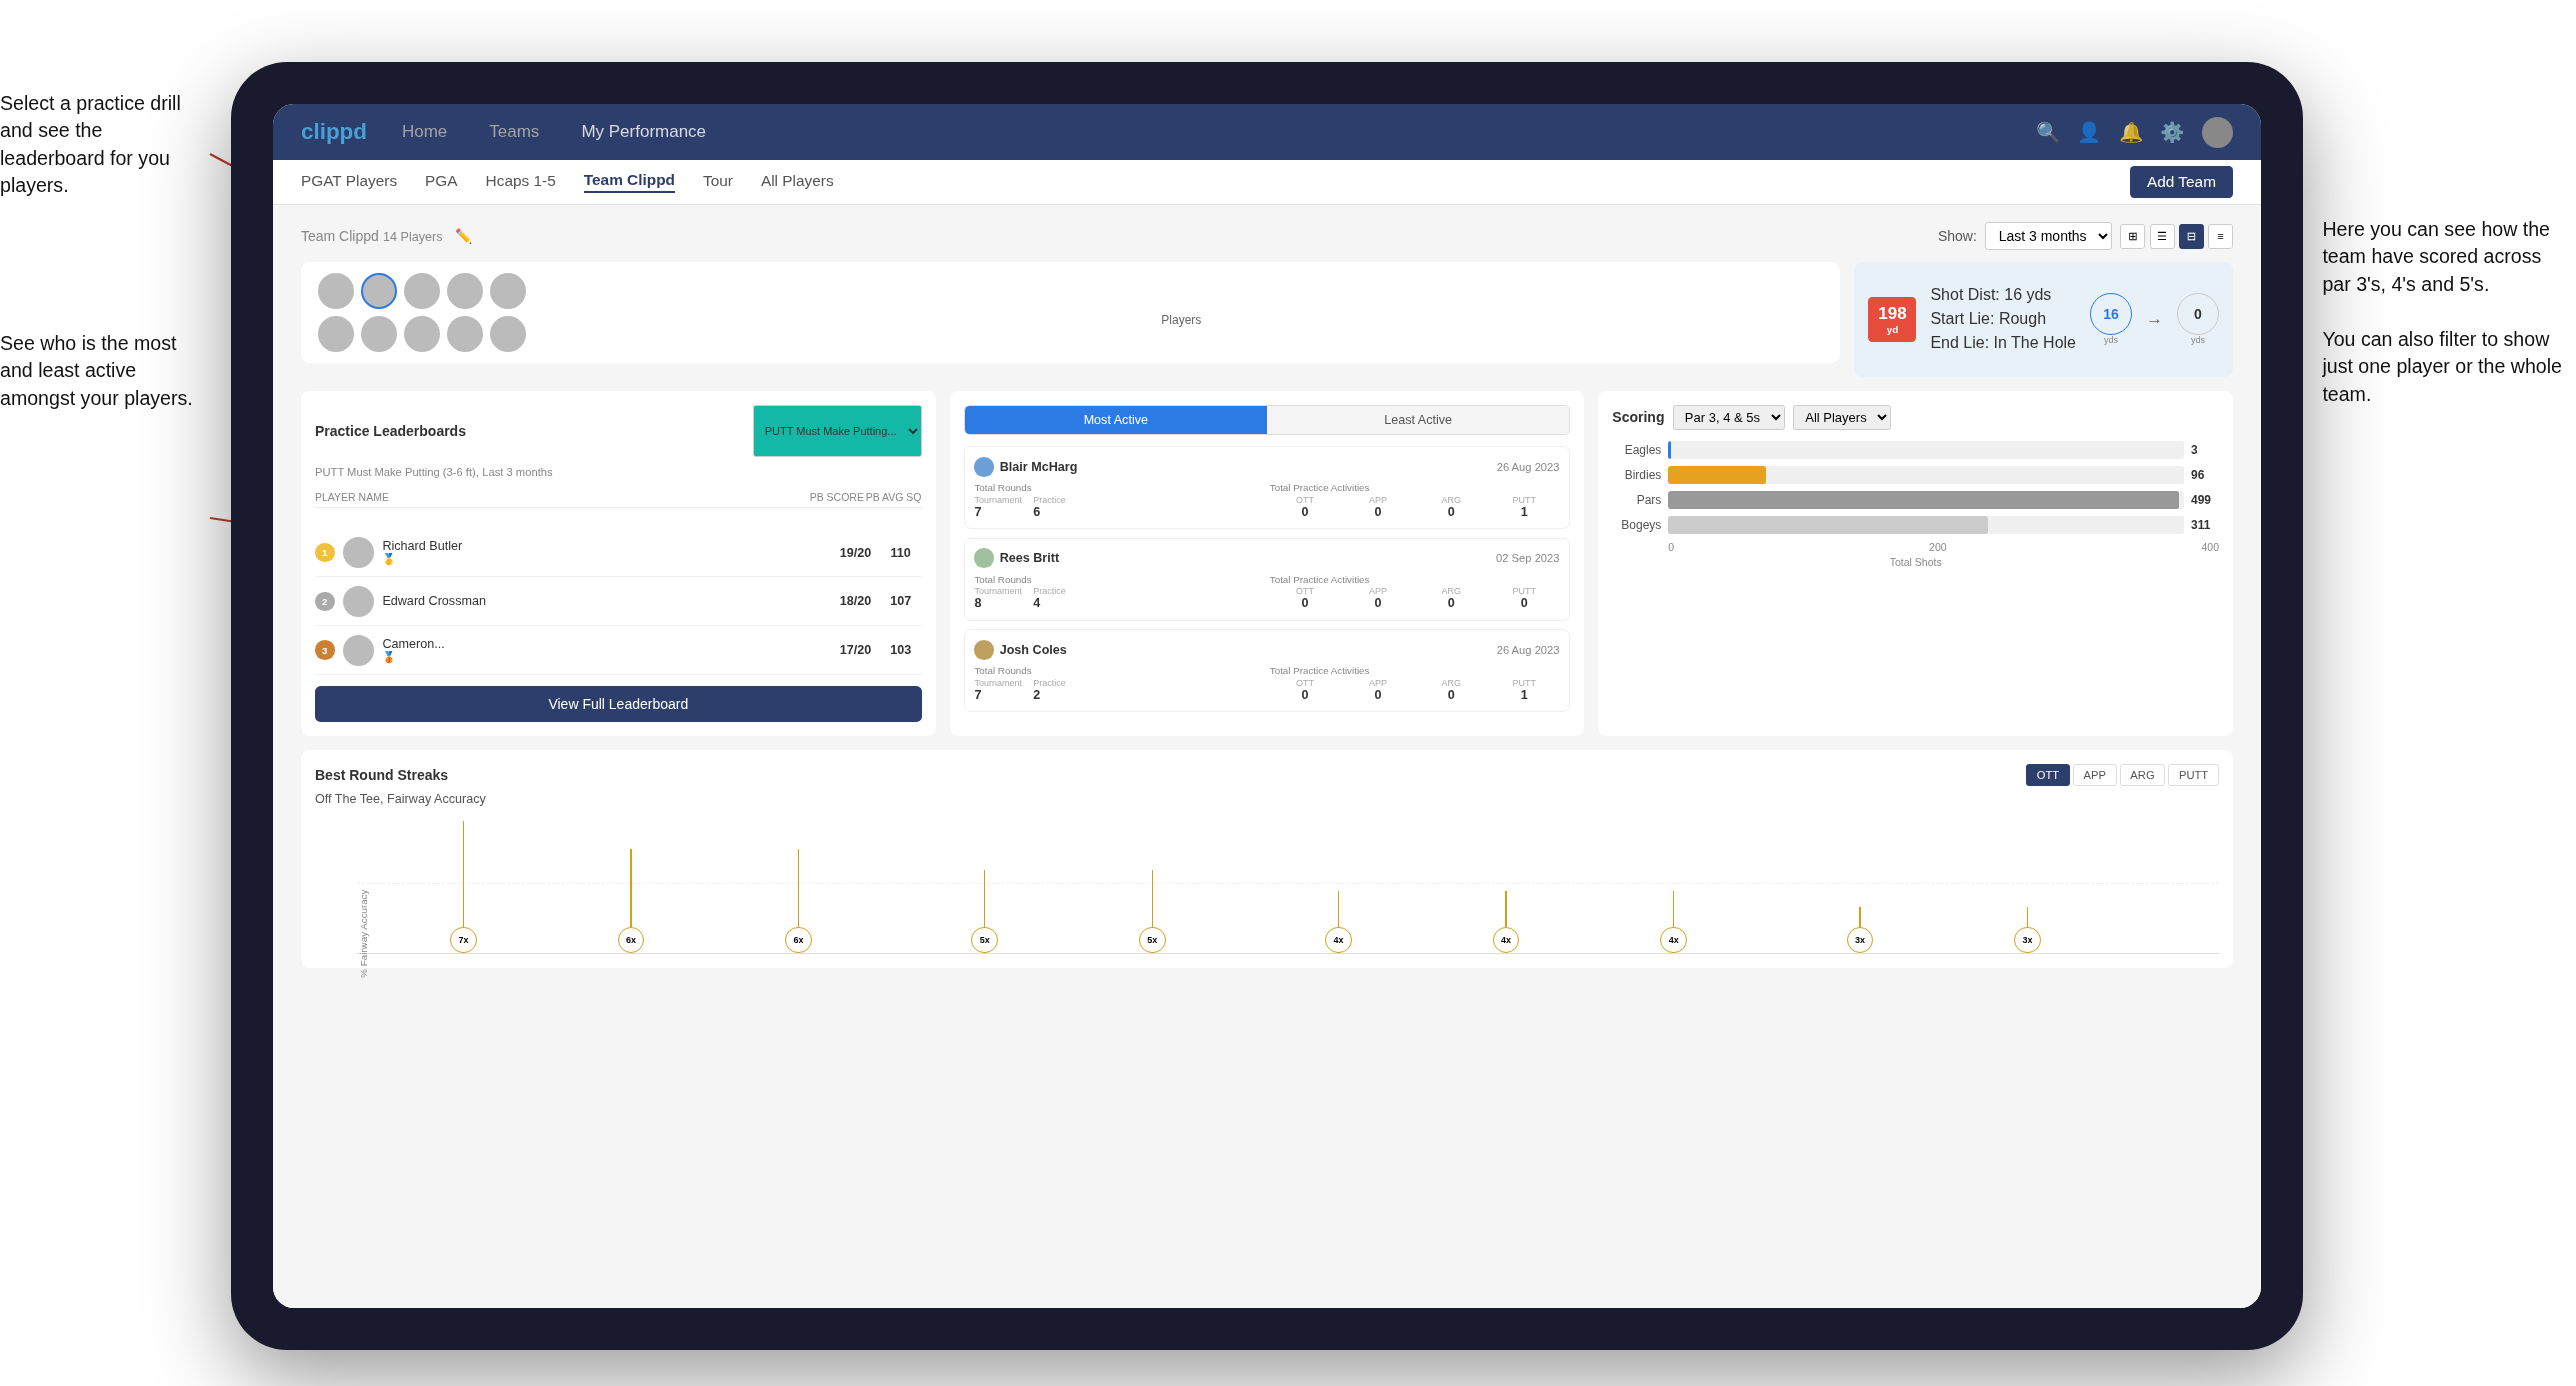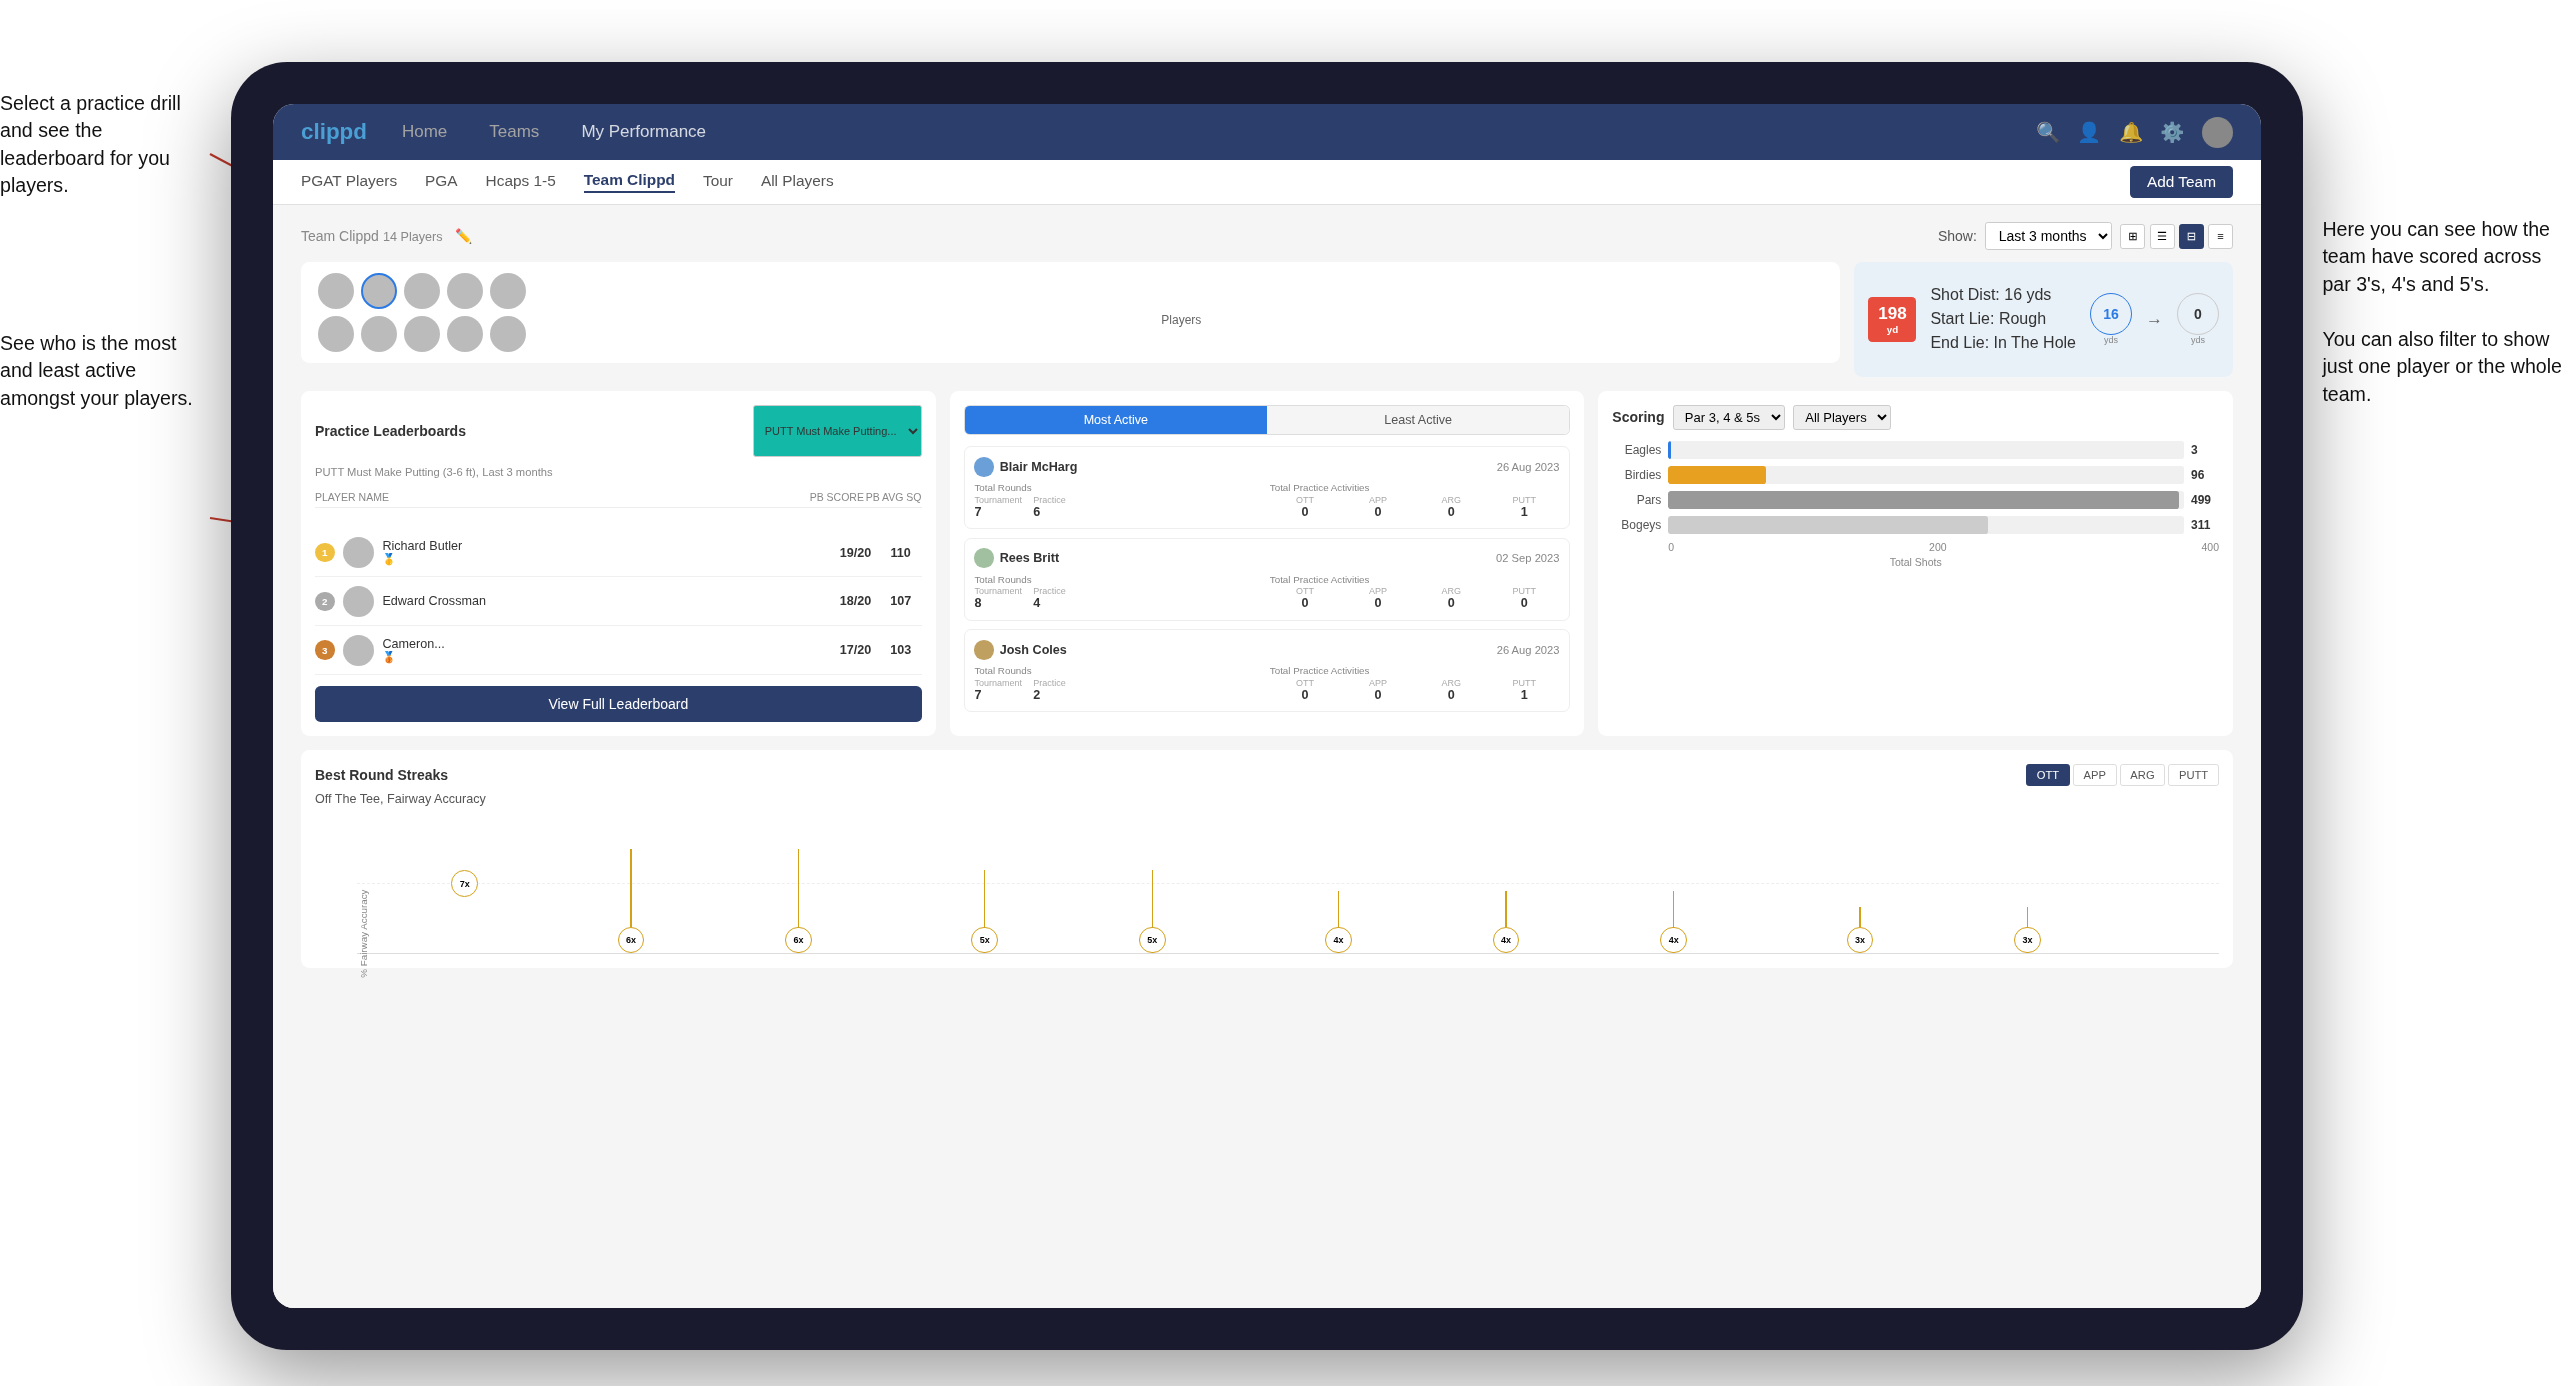--- a/index.html
+++ b/index.html
@@ -876,21 +876,21 @@
             <button class="streaks-filter-btn">ARG</button>
             <button class="streaks-filter-btn">PUTT</button>
           </div>
         </div>
         <div class="streaks-subtitle">Off The Tee, Fairway Accuracy</div>
 
         <div style="position:relative;height:140px;margin-left:42px;border-bottom:0.7px solid #ddd;">
 
           <div style="position:absolute;bottom:50%;width:100%;border-top:0.7px dashed #eee;"></div>
 
-          <div style="position:absolute;bottom:0;left:5%;display:flex;flex-direction:row;align-items:center;height:100%;">
+          <div style="position:absolute;bottom:0;left:5%;display:flex;flex-direction:column;align-items:center;height:100%;">
             <div style="flex:1;width:1.4px;background:#d4a017;margin-top:7px;"></div>
             <div style="width:26.6px;height:26.6px;border-radius:50%;border:1.4px solid #d4a017;background:#fff;display:flex;align-items:center;justify-content:center;font-size:9px;font-weight:600;">7x</div>
           </div>
 
           <div style="position:absolute;bottom:0;left:14%;display:flex;flex-direction:column;align-items:center;height:80%;">
             <div style="flex:1;width:1.4px;background:#d4a017;margin-top:7px;"></div>
             <div style="width:26.6px;height:26.6px;border-radius:50%;border:1.4px solid #d4a017;background:#fff;display:flex;align-items:center;justify-content:center;font-size:9px;font-weight:600;">6x</div>
           </div>
 
           <div style="position:absolute;bottom:0;left:23%;display:flex;flex-direction:column;align-items:center;height:80%;">

